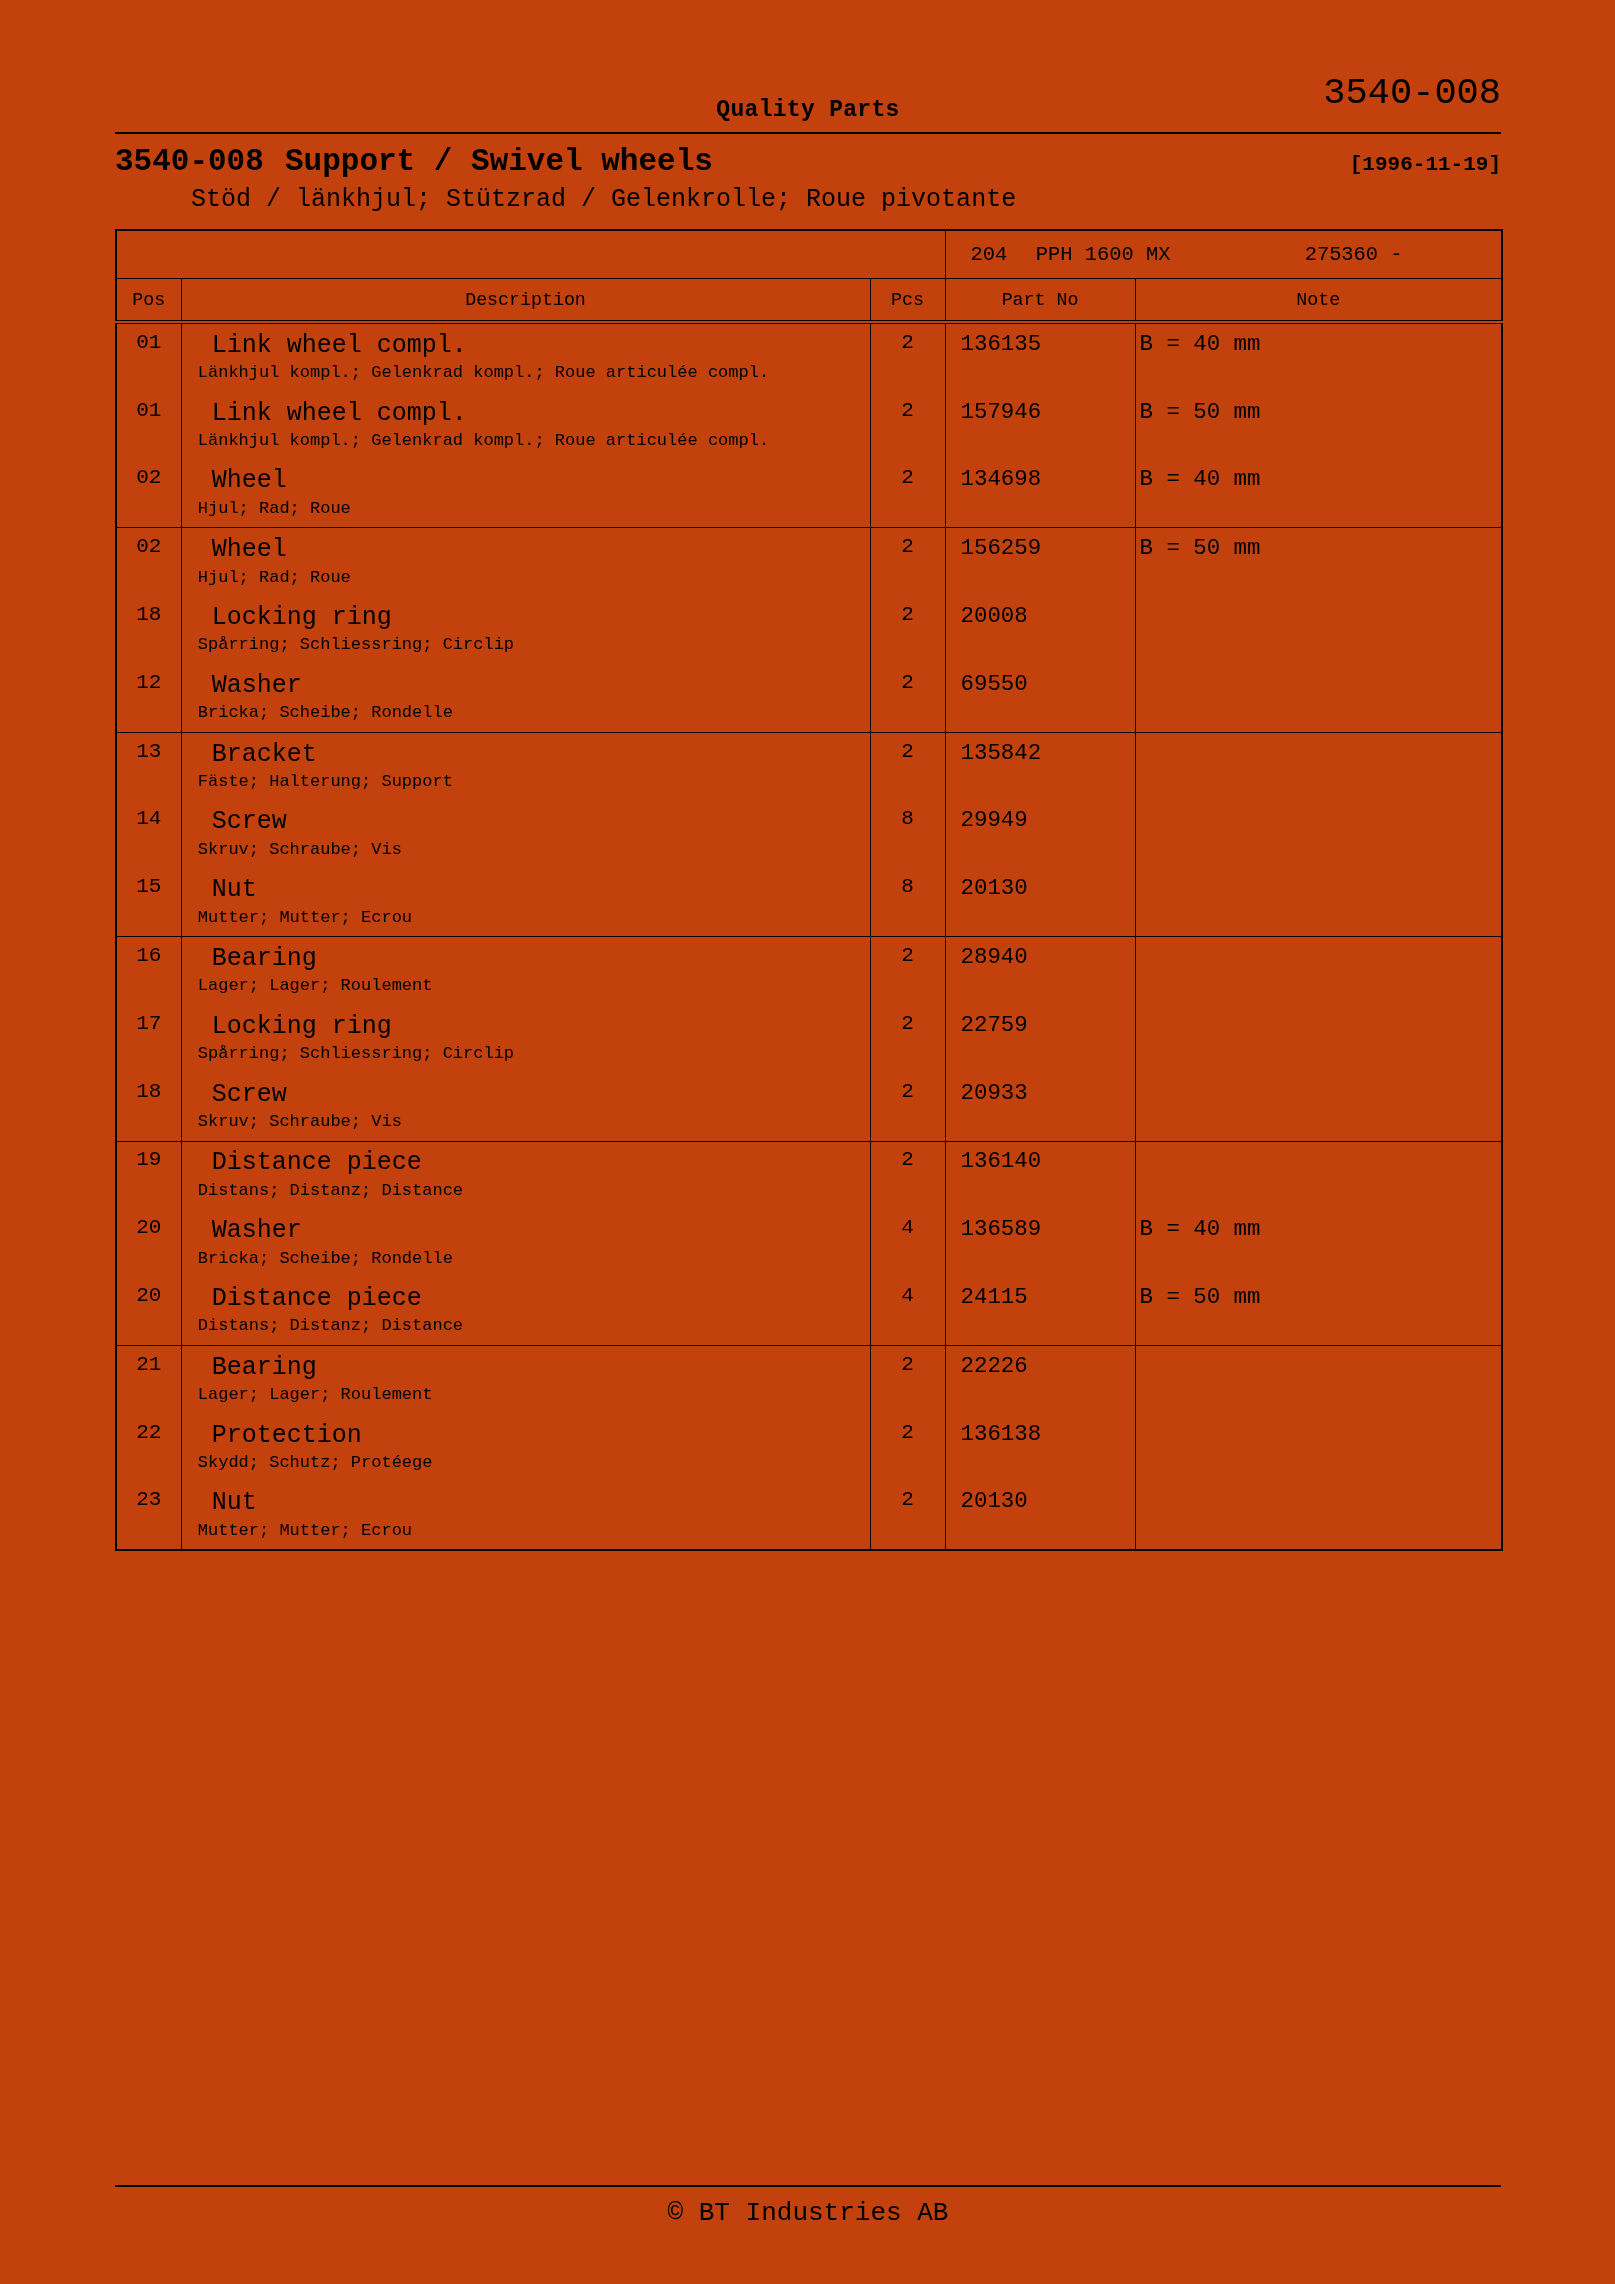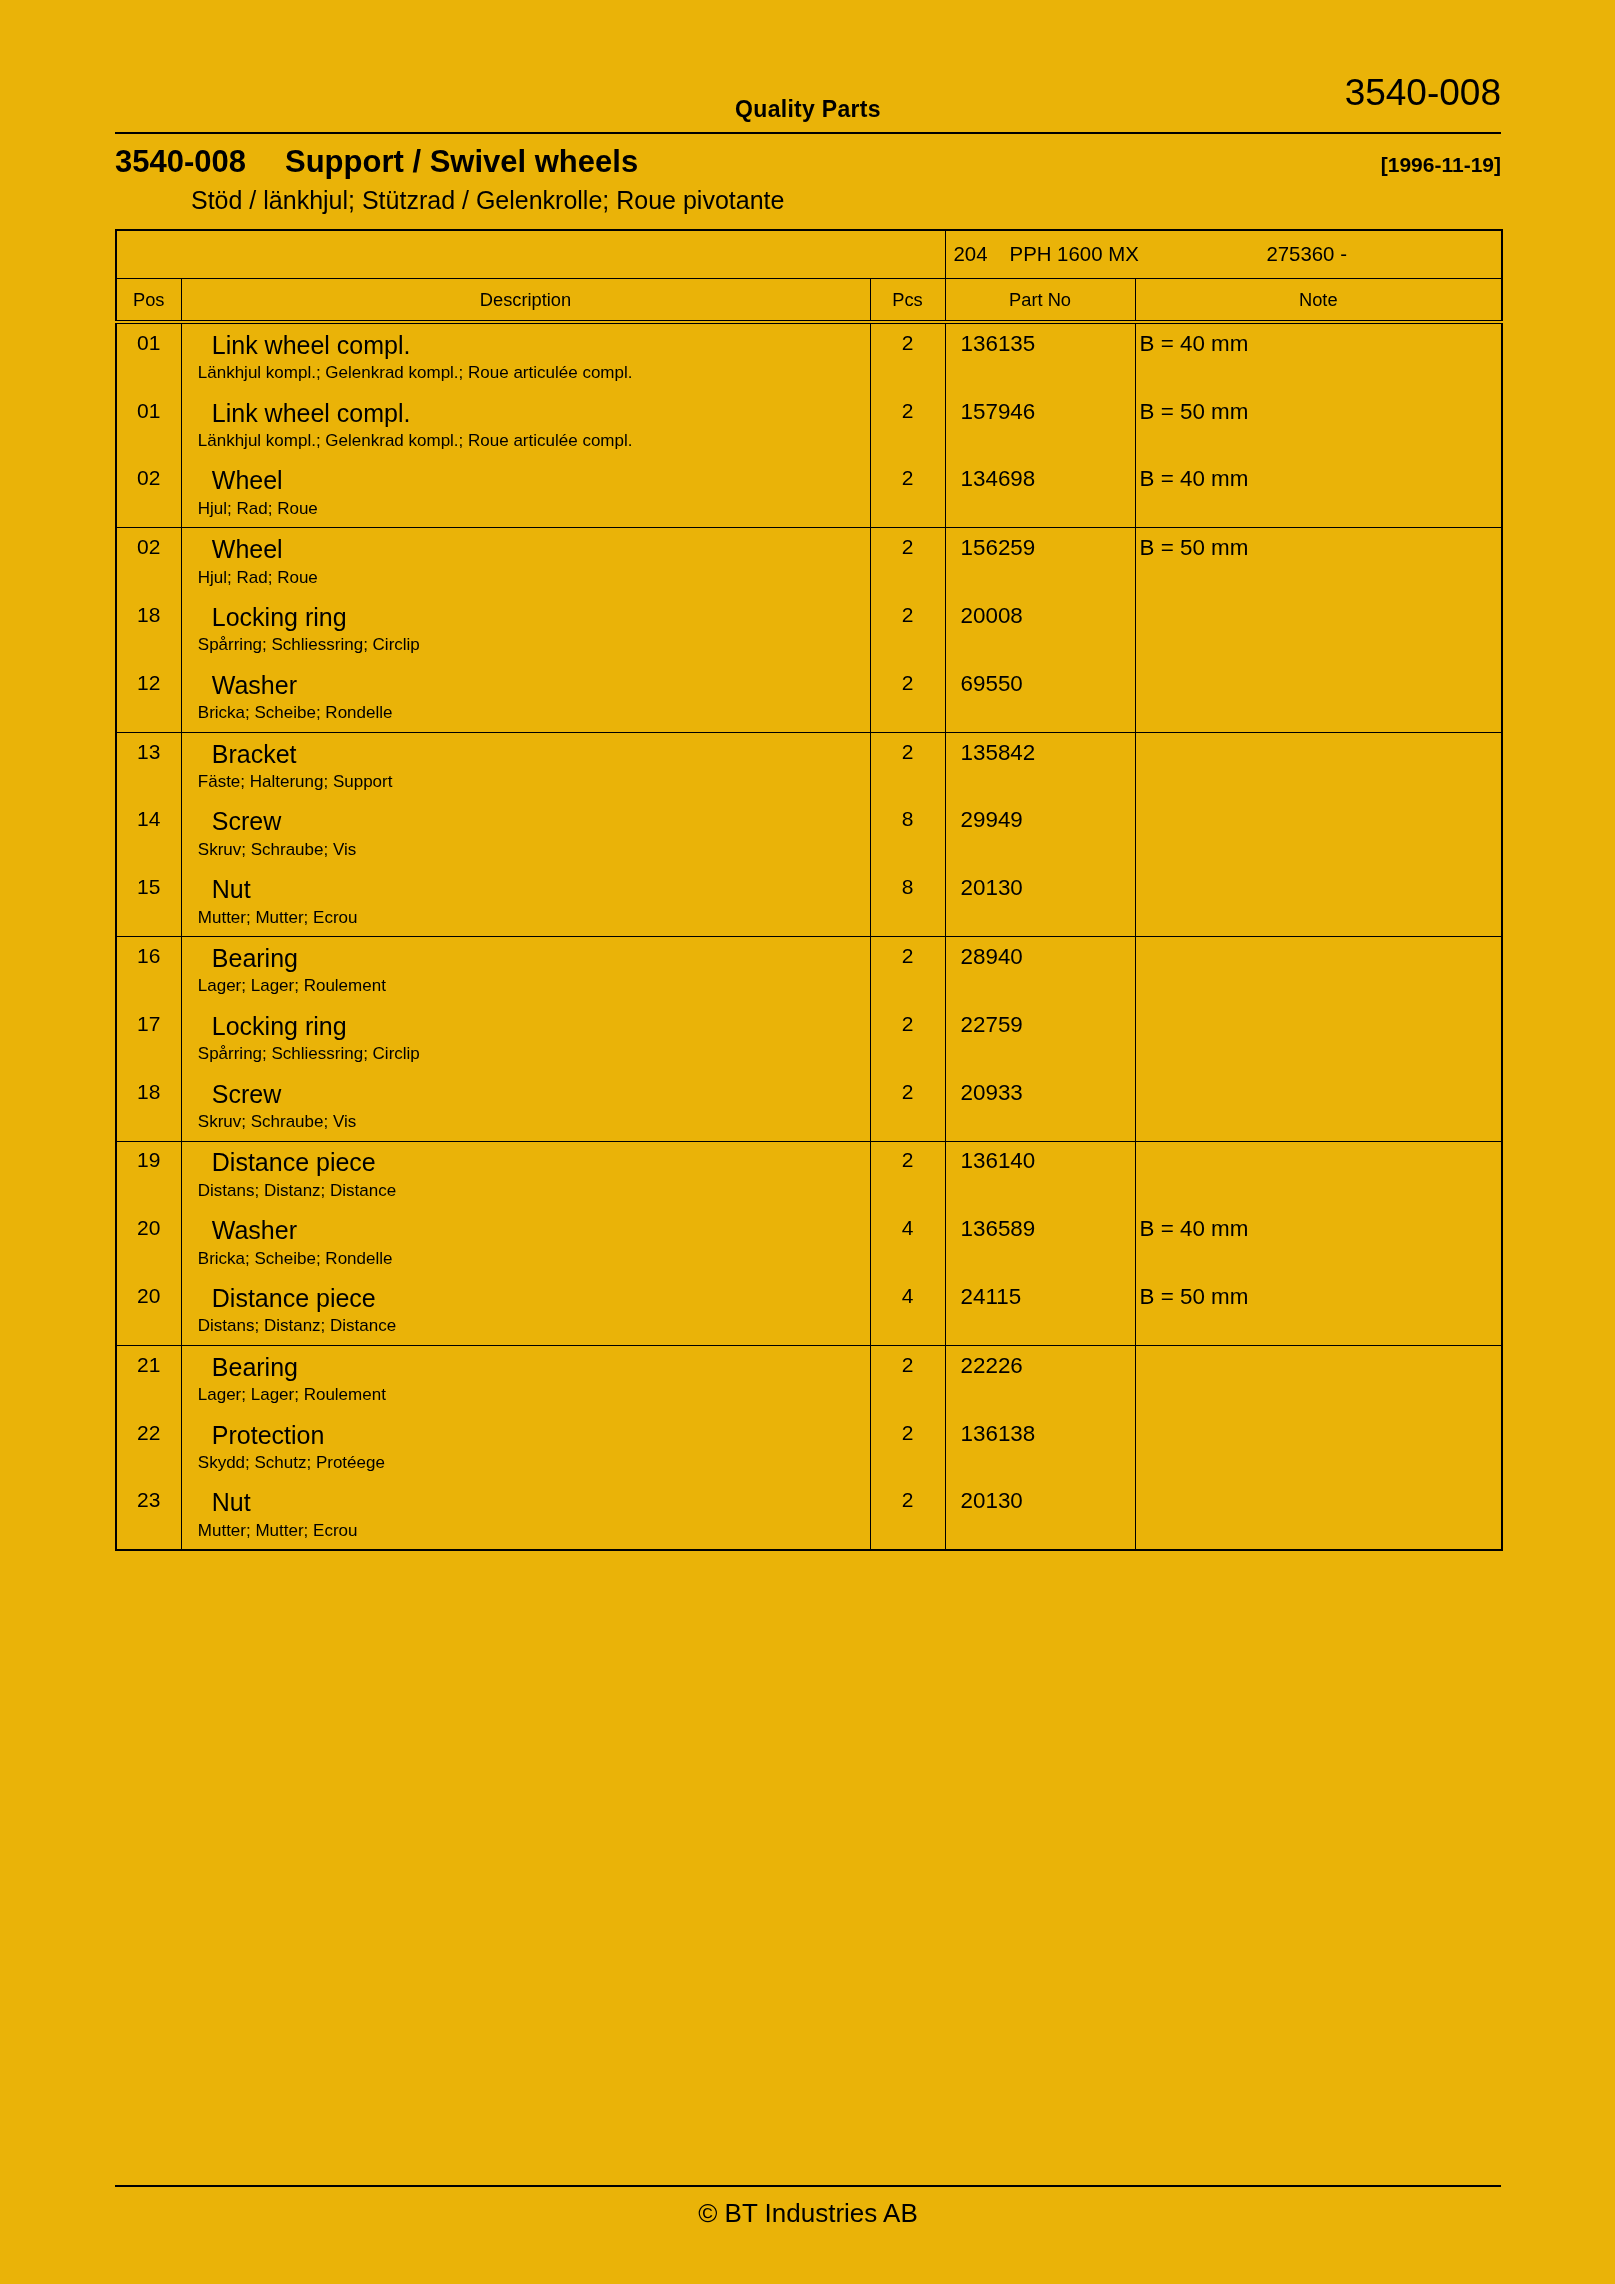--- a/index.html
+++ b/index.html
@@ -1,22 +1,22 @@
 <!DOCTYPE html>
 <html style="font-size:11px"><head>
 <meta charset="utf-8">
 <style>
   html, body { margin: 0; padding: 0; background: #ffffff; }
   .page {
     position: relative;
     width: 1616px;
     height: 2284px;
-    background: #eab308;
+    background: #c2410c;
     color: #000000;
-    font-family: Liberation Sans, sans-serif;
+    font-family: Liberation Mono, monospace;
     overflow: hidden;
   }
 
   
   .top-header {
     position: absolute;
     left: 115px; right: 115px; top: 0;
     height: 132px;
     border-bottom: 2.7px solid #000;
   }
@@ -58,21 +58,21 @@
   .col-pcs  { width: 75px; }
   .col-part { width: 190px; }
   .col-note { width: 367px; }
 
   .model-row td {
     height: 45px;
     border-bottom: 1.4px solid #000;
     font-size: 20.4px;
     vertical-align: middle;
   }
-  .model-cell { border-left: 1.4px solid #000; padding-left: 8px; }
+  .model-cell { border-left: 1.4px solid #000; padding-left: 25px; }
   .model-name   { margin-left: 16.3px; }
   .model-serial { margin-left: 122px; }
 
   .cols-row th {
     height: 39px;
     font-size: 18.3px;
     font-weight: 400;
     text-align: center;
     vertical-align: middle;
     border-bottom: 4.8px double #000;

